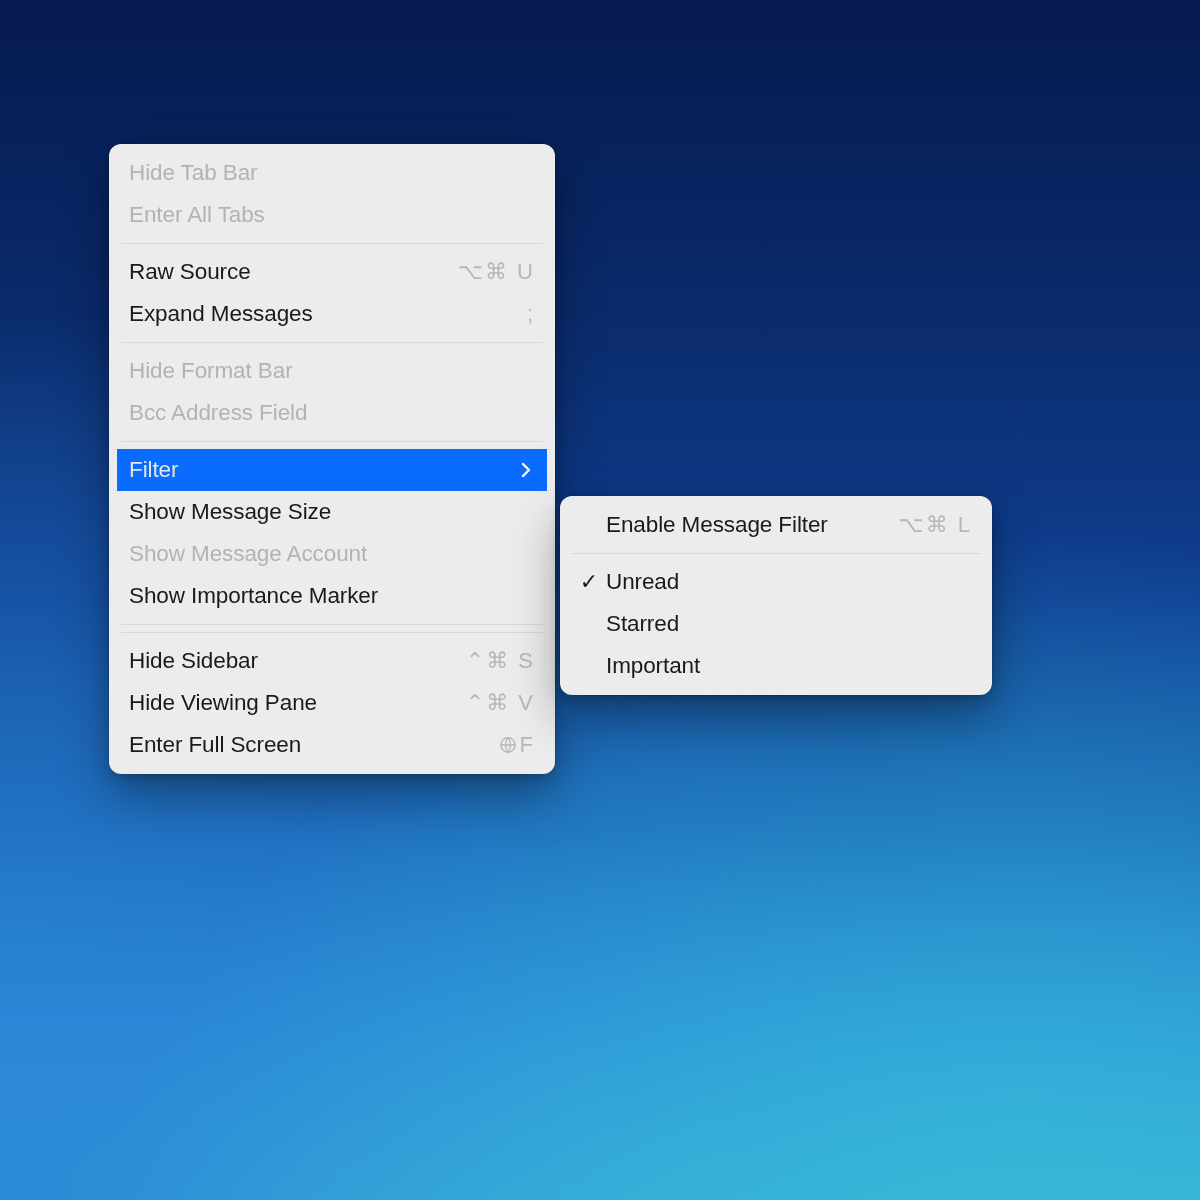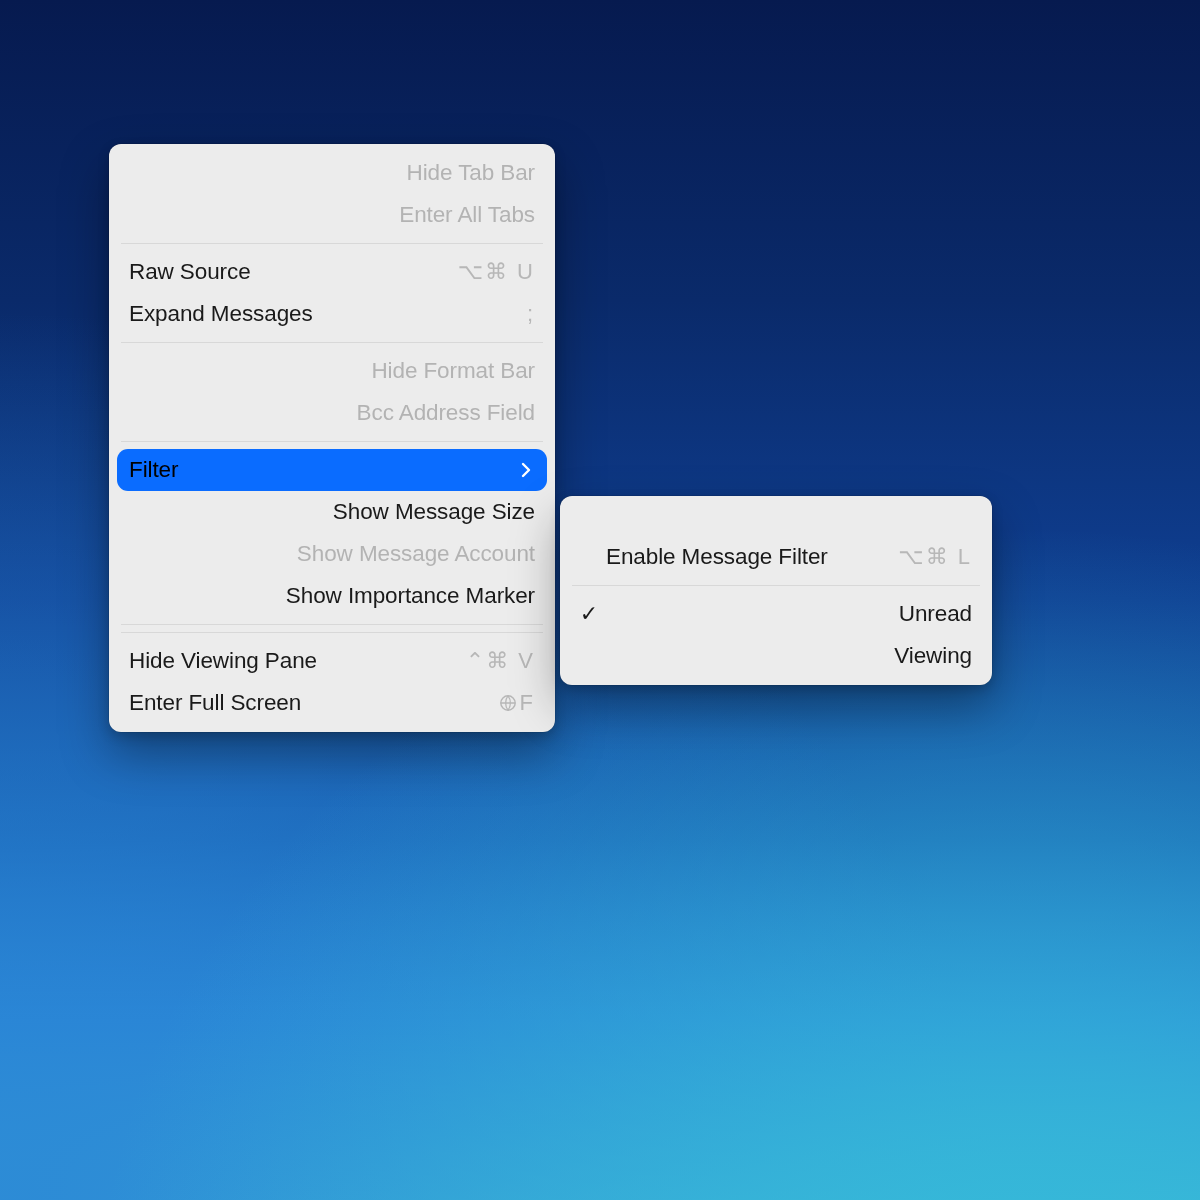--- a/index.html
+++ b/index.html
@@ -45,27 +45,26 @@
   .item {
     display: flex;
     align-items: center;
     height: 42px;
     padding: 0 12px 0 12px;
     border-radius: 6px;
     font-size: 22.5px;
     letter-spacing: -0.1px;
     color: #1a1a1a;
     white-space: nowrap;
-    justify-content: flex-end;
   }
   .item.disabled { color: #b3b3b3; }
   .item.highlight {
     background: #0a6cff;
-    color: #000000;
-    border-radius: 11px;
+    color: #e5e5e5;
+    border-radius: 0;
   }
   .item .label { flex: 0 0 auto; }
   .item .spacer { flex: 1 1 auto; }
   .item .shortcut {
     flex: 0 0 auto;
     color: #b7b7b7;
     letter-spacing: 2px;
     font-size: 22px;
     display: flex;
     align-items: center;
@@ -164,20 +163,25 @@
     </div>
     <div class="item">
       <span class="label">Show Importance Marker</span>
     </div>
 
     <div class="sep"></div>
 
 
     <div class="sep"></div>
 
+    <div class="item">
+      <span class="label">Hide Sidebar</span>
+      <span class="spacer"></span>
+      <span class="shortcut">⌃⌘ S</span>
+    </div>
     <div class="item">
       <span class="label">Hide Viewing Pane</span>
       <span class="spacer"></span>
       <span class="shortcut">⌃⌘ V</span>
     </div>
     <div class="item">
       <span class="label">Enter Full Screen</span>
       <span class="spacer"></span>
       <span class="shortcut">
         <span class="globe">
@@ -185,30 +189,33 @@
             <circle cx="10" cy="10" r="8" fill="none" stroke="#b7b7b7" stroke-width="1.6"></circle>
             <path d="M2 10 H18 M10 2 C6.5 6 6.5 14 10 18 M10 2 C13.5 6 13.5 14 10 18" fill="none" stroke="#b7b7b7" stroke-width="1.4"></path>
           </svg>
         </span>
         <span>F</span>
       </span>
     </div>
   </div>
 
   <div class="menu sub">
-    <div class="item" style="padding-left:38px;margin-top:32px;">
+    <div class="item" style="padding-left:38px;">
       <span class="label">Enable Message Filter</span>
       <span class="spacer"></span>
       <span class="shortcut">⌥⌘ L</span>
     </div>
 
     <div class="sep"></div>
 
     <div class="item">
       <span class="check">✓</span>
       <span class="label">Unread</span>
     </div>
     <div class="item">
-      <span class="label">Viewing</span>
+      <span class="label">Starred</span>
+    </div>
+    <div class="item">
+      <span class="label">Important</span>
     </div>
   </div>
 
 </div>
 
 </body></html>

